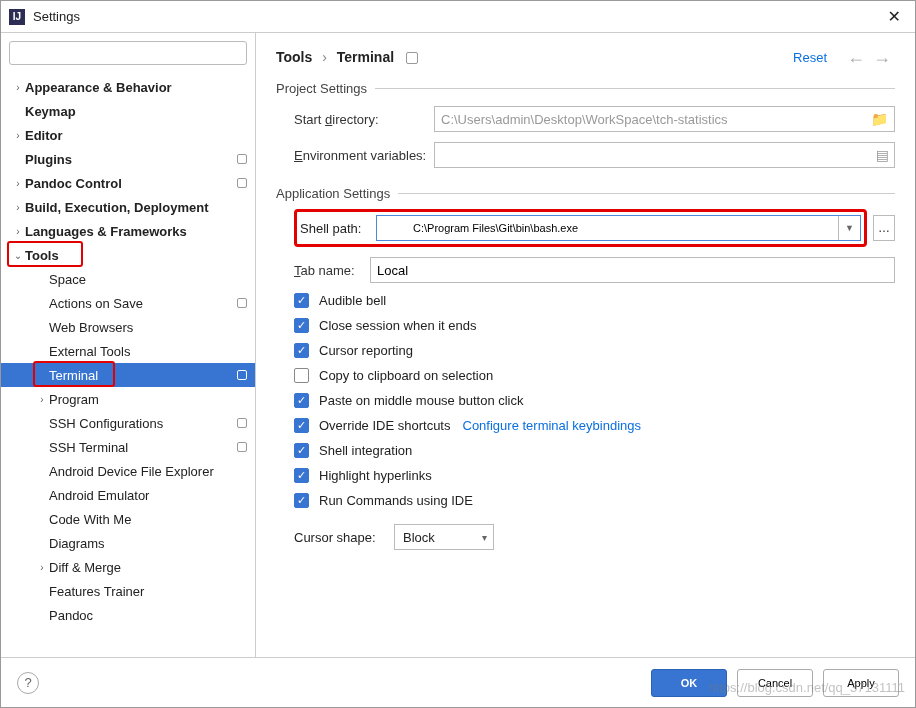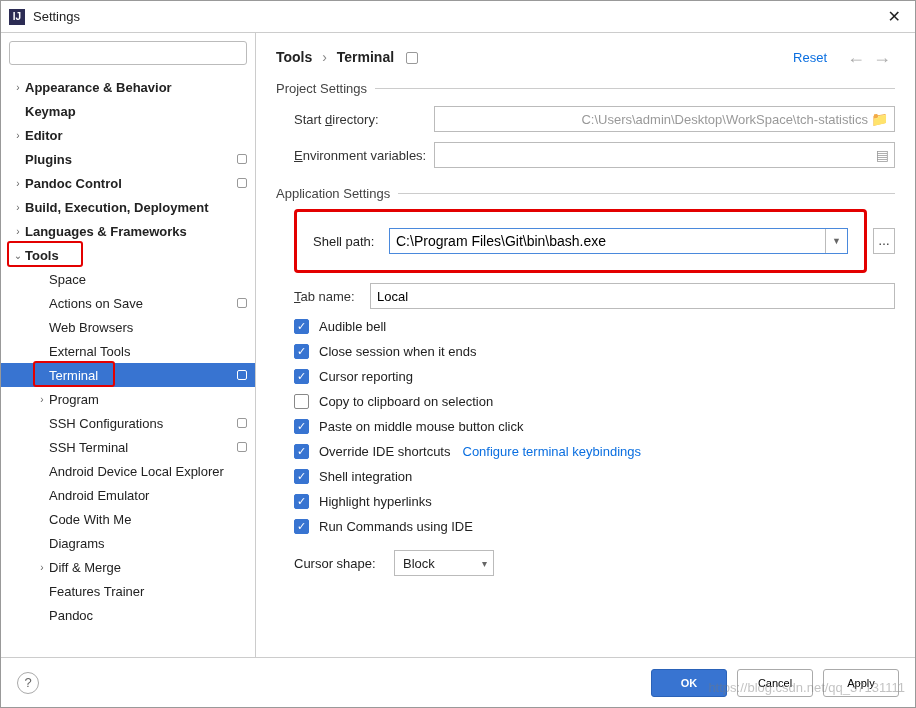--- a/index.html
+++ b/index.html
@@ -34,29 +34,29 @@
 .crumb-row .spacer { flex: 1; }
 .reset-link { color: #0b6fe0; font-size: 13px; cursor: pointer; margin-right: 16px; }
 .nav-arrow { color: #aaa; font-size: 18px; margin: 0 4px; cursor: pointer; }
 .content { flex: 1; overflow-y: auto; }
 fieldset { border: none; border-top: 1px solid #ccc; margin: 0 0 18px 0; padding: 0; }
 legend { padding-right: 8px; font-size: 13px; color: #444; }
 .field-row { display: flex; align-items: center; margin: 10px 0 0 18px; }
 .field-label { width: 140px; font-size: 13px; color: #333; }
 .field-label .ul { text-decoration: underline; }
 .text-input { flex: 1; height: 26px; border: 1px solid #bbb; padding: 0 6px; font-size: 13px; background: #fff; }
-.text-input.muted { color: #999; text-align: right; }
+.text-input.muted { color: #999; }
 .text-input.with-icon { padding-right: 26px; }
 .input-icon { position: absolute; right: 6px; top: 5px; color: #999; font-size: 14px; }
 .input-rel { position: relative; flex: 1; display: flex; }
 .shell-row { display: flex; align-items: center; margin: 8px 0 0 18px; position: relative; }
-.shell-box { border: 3px solid #e30000; border-radius: 4px; padding: 16px; display: flex; align-items: center; flex: 1; }
+.shell-box { border: 3px solid #e30000; border-radius: 4px; padding: 3px; display: flex; align-items: center; flex: 1; }
 .shell-label { width: 76px; font-size: 13px; }
 .combo { flex: 1; height: 26px; border: 1px solid #4a89dc; display: flex; align-items: center; background: #fff; }
-.combo input { flex: 1; border: none; outline: none; padding: 0 6px; font-size: 14px; height: 100%; }
+.combo input { flex: 1; border: none; outline: none; padding: 0 6px; font-size: 11px; height: 100%; margin-left: 30px; }
 .combo .dd { width: 22px; height: 100%; border-left: 1px solid #bbb; display: flex; align-items: center; justify-content: center; color: #666; font-size: 9px; cursor: pointer; }
 .ellipsis-btn { width: 22px; height: 26px; border: 1px solid #bbb; margin-left: 6px; display: flex; align-items: center; justify-content: center; cursor: pointer; font-size: 12px; background: #fff; }
 .check-row { display: flex; align-items: center; margin: 10px 0 0 18px; font-size: 13px; }
 .checkbox { width: 15px; height: 15px; border: 1px solid #888; border-radius: 2px; margin-right: 10px; display: flex; align-items: center; justify-content: center; font-size: 11px; color: #fff; cursor: pointer; }
 .checkbox.checked { background: #3874d1; border-color: #3874d1; }
 .check-row .link { color: #0b6fe0; margin-left: 12px; cursor: pointer; }
 .cursor-row { display: flex; align-items: center; margin: 16px 0 0 18px; }
 .select { height: 26px; border: 1px solid #bbb; padding: 0 38px 0 8px; font-size: 13px; background: #fff; display: flex; align-items: center; position: relative; min-width: 100px; cursor: pointer; }
 .select::after { content: "▾"; position: absolute; right: 6px; color: #666; font-size: 10px; }
 .footer { height: 50px; border-top: 1px solid #ccc; display: flex; align-items: center; padding: 0 16px; }
@@ -151,21 +151,21 @@
             <span class="label">SSH Configurations</span>
             <span class="badge"></span>
           </div>
           <div class="tree-item l1">
             <span class="arrow"></span>
             <span class="label">SSH Terminal</span>
             <span class="badge"></span>
           </div>
           <div class="tree-item l1">
             <span class="arrow"></span>
-            <span class="label">Android Device Local Explorer</span>
+            <span class="label">Android Device File Explorer</span>
           </div>
           <div class="tree-item l1">
             <span class="arrow"></span>
             <span class="label">Android Emulator</span>
           </div>
           <div class="tree-item l1">
             <span class="arrow"></span>
             <span class="label">Code With Me</span>
           </div>
           <div class="tree-item l1">

